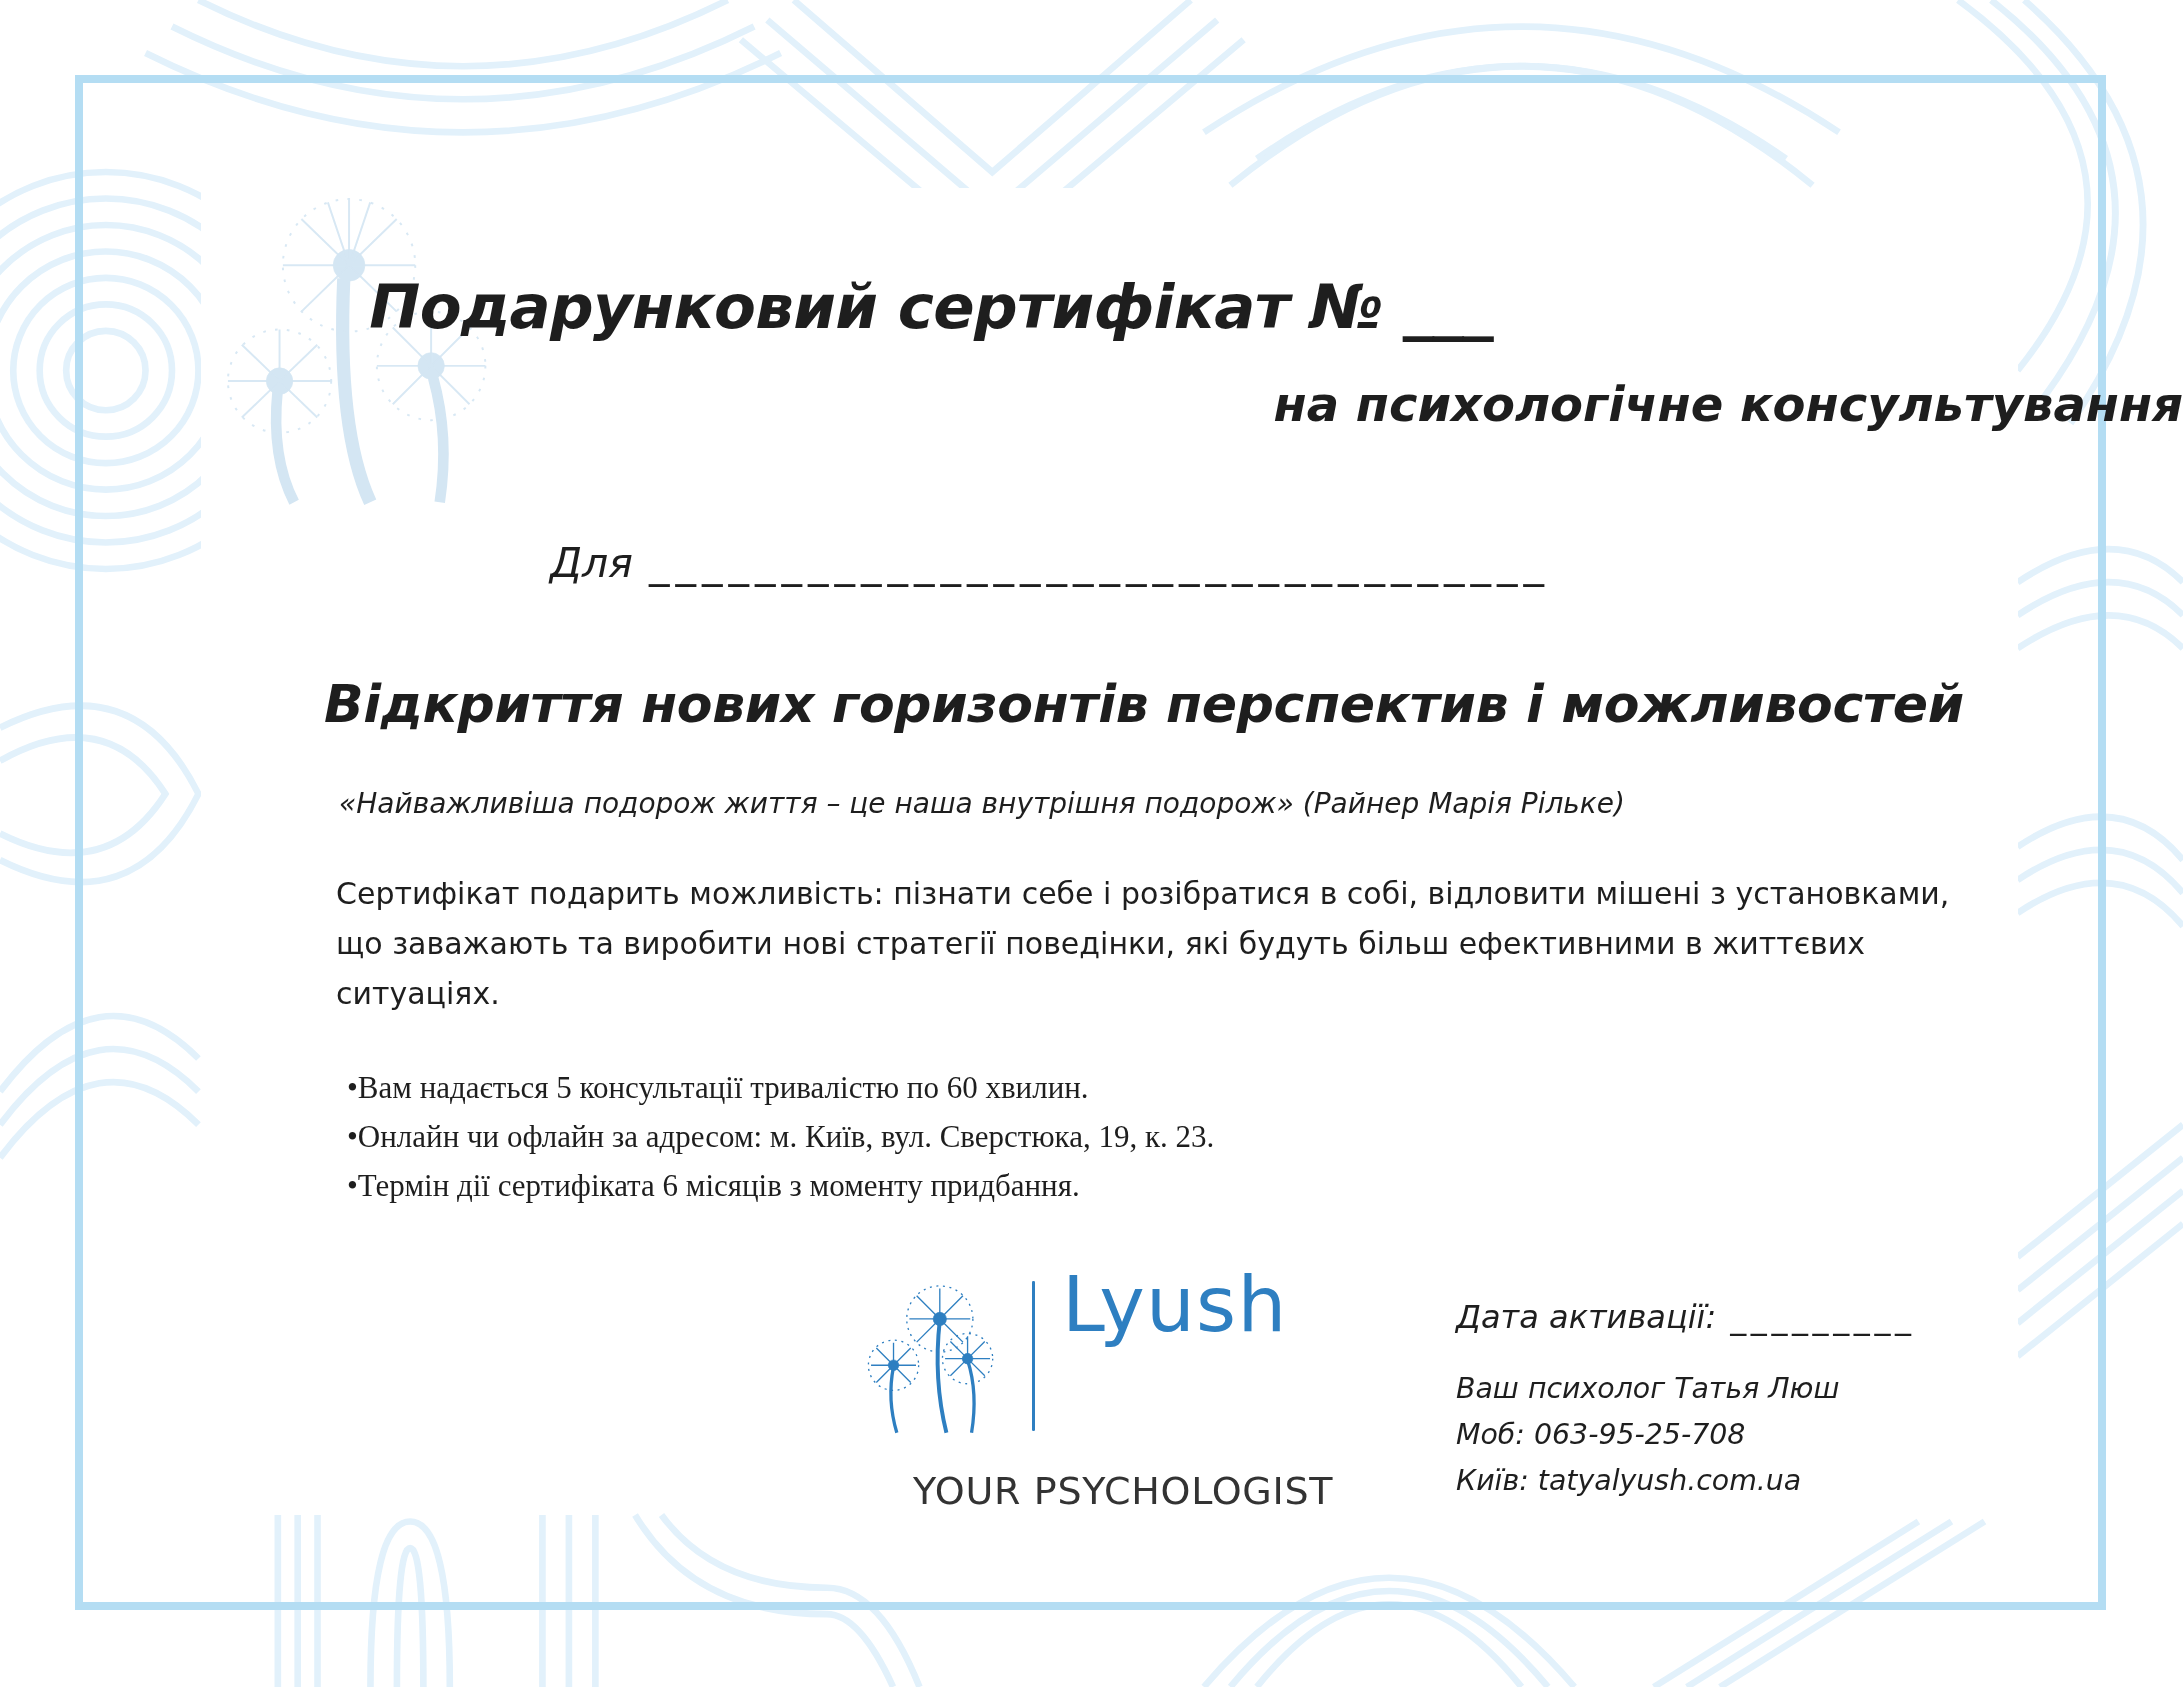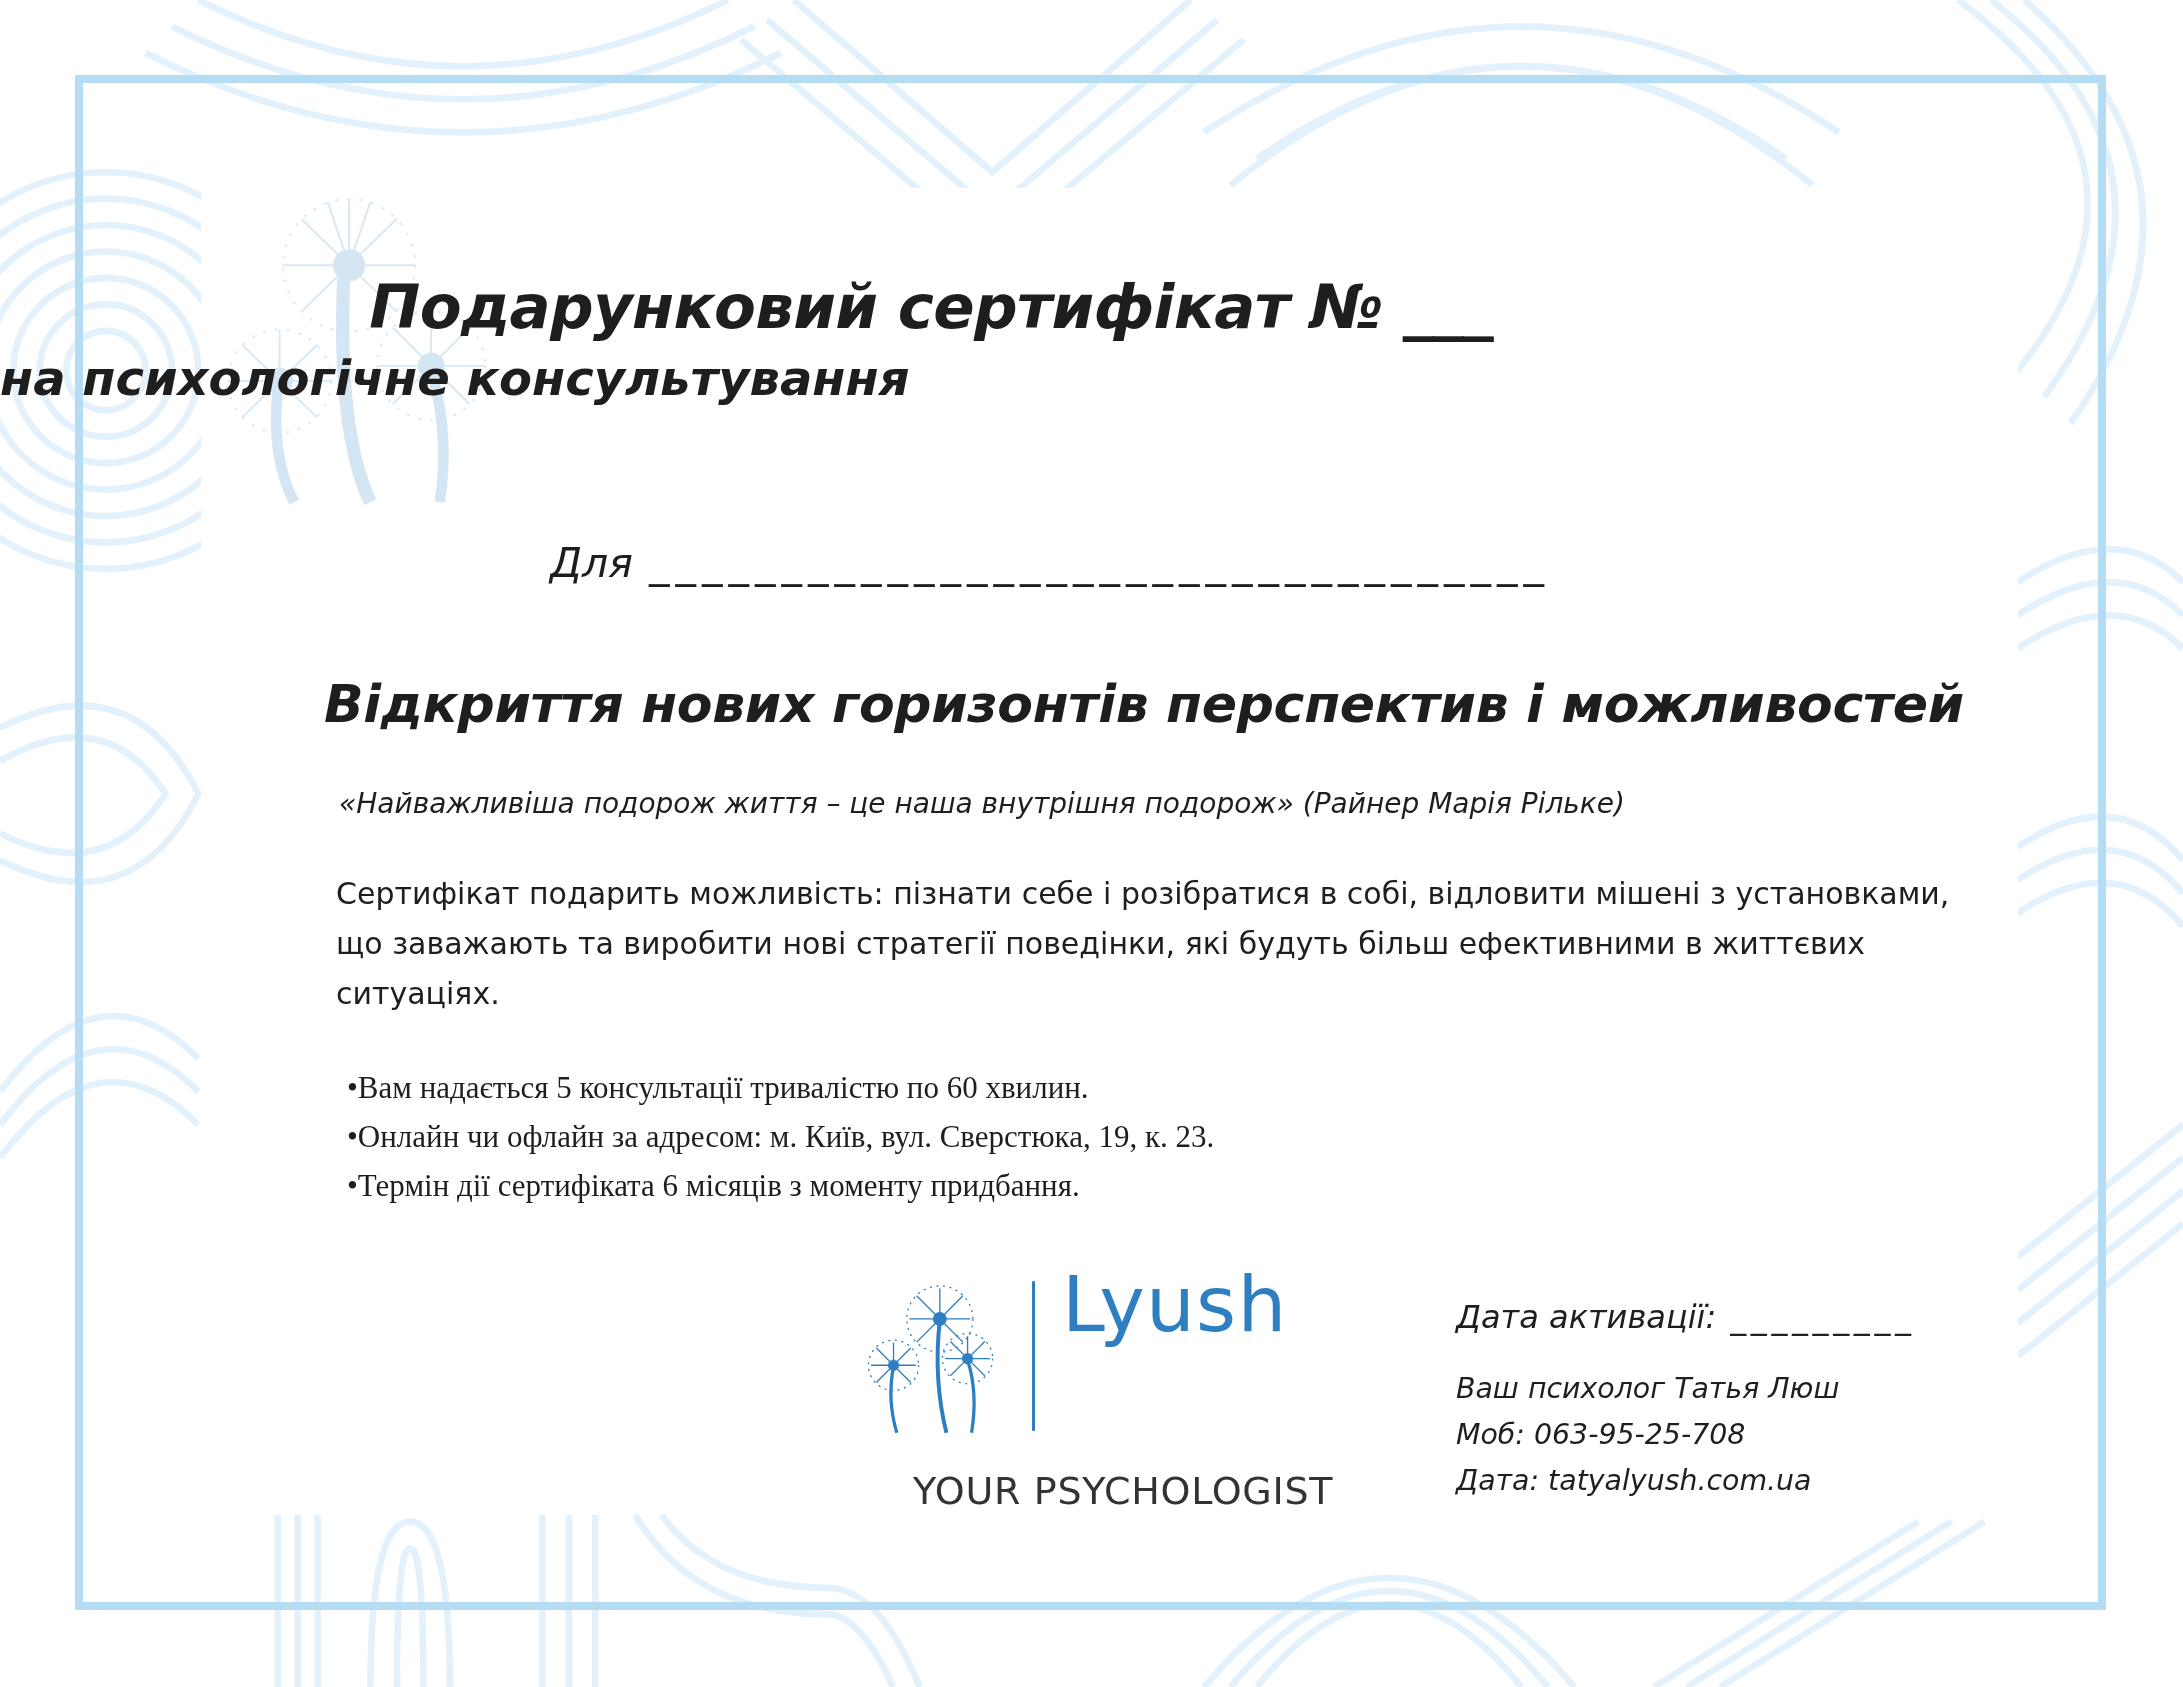--- a/index.html
+++ b/index.html
@@ -4,21 +4,21 @@
 <style>
   html, body { margin: 0; padding: 0; }
   body { width: 2183px; height: 1687px; position: relative; overflow: hidden; background: #ffffff; }
   #bg-pattern { position: absolute; left: 0; top: 0; width: 2183px; height: 1687px; }
   #frame { position: absolute; left: 75px; top: 75px; width: 2031px; height: 1535px; box-sizing: border-box; border: 8px solid #b4ddf3; }
   #panel { position: absolute; left: 201px; top: 188px; width: 1817px; height: 1322px; background: #ffffff; }
   .abs { position: absolute; white-space: nowrap; color: #1e1e1e; }
   .sans { font-family: "DejaVu Sans", "Liberation Sans", sans-serif; }
   .serif { font-family: "Liberation Serif", "DejaVu Serif", serif; }
   #title { left: 0; width: 1862px; top: 271px; text-align: center; font-size: 61px; font-weight: bold; font-style: italic; letter-spacing: -0.7px; }
-  #subtitle { left: 0; width: 2183px; top: 350px; text-align: left; font-size: 48px; font-weight: bold; font-style: italic; }
+  #subtitle { left: 0; width: 2183px; top: 376px; text-align: right; font-size: 48px; font-weight: bold; font-style: italic; }
   #for-line { left: 550px; top: 539px; font-size: 41px; font-style: italic; }
   #for-line .blank { margin-left: 16px; letter-spacing: 6px; }
   #heading { left: 324px; top: 674px; font-size: 52px; font-weight: bold; font-style: italic; letter-spacing: -0.3px; }
   #quote { left: 339px; top: 787px; font-size: 28px; font-style: italic; }
   #description { left: 336px; top: 869px; width: 1614px; font-size: 30px; line-height: 50px; white-space: normal; }
   #conditions { left: 335px; top: 1051px; font-size: 31px; line-height: 49px; margin: 12px; padding: 0; list-style: none; }
   #conditions li { white-space: nowrap; }
   #logo { position: absolute; left: 867px; top: 1274px; width: 463px; height: 245px; }
   #logo-divider { position: absolute; left: 165px; top: 6.6px; width: 3.3px; height: 150px; background: #2e7fc1; border-radius: 1.3px; }
   #logo-name { position: absolute; left: 195px; top: -5.3px; color: #2e7fc1; font-family: "DejaVu Sans", sans-serif; font-size: 77px; line-height: 71px; font-weight: normal; letter-spacing: 1.3px; }
@@ -161,15 +161,15 @@
   <div id="logo-tagline">YOUR PSYCHOLOGIST</div>
 </div>
 
 <div id="activation" class="abs sans">
   <span>Дата активації:</span><span class="blank">_________</span>
 </div>
 
 <div id="contacts" class="abs sans">
   <div>Ваш психолог Татья Люш</div>
   <div>Моб: 063-95-25-708</div>
-  <div>Дата: tatyalyush.com.ua</div>
+  <div>Київ: tatyalyush.com.ua</div>
 </div>
 
 
 </body></html>

